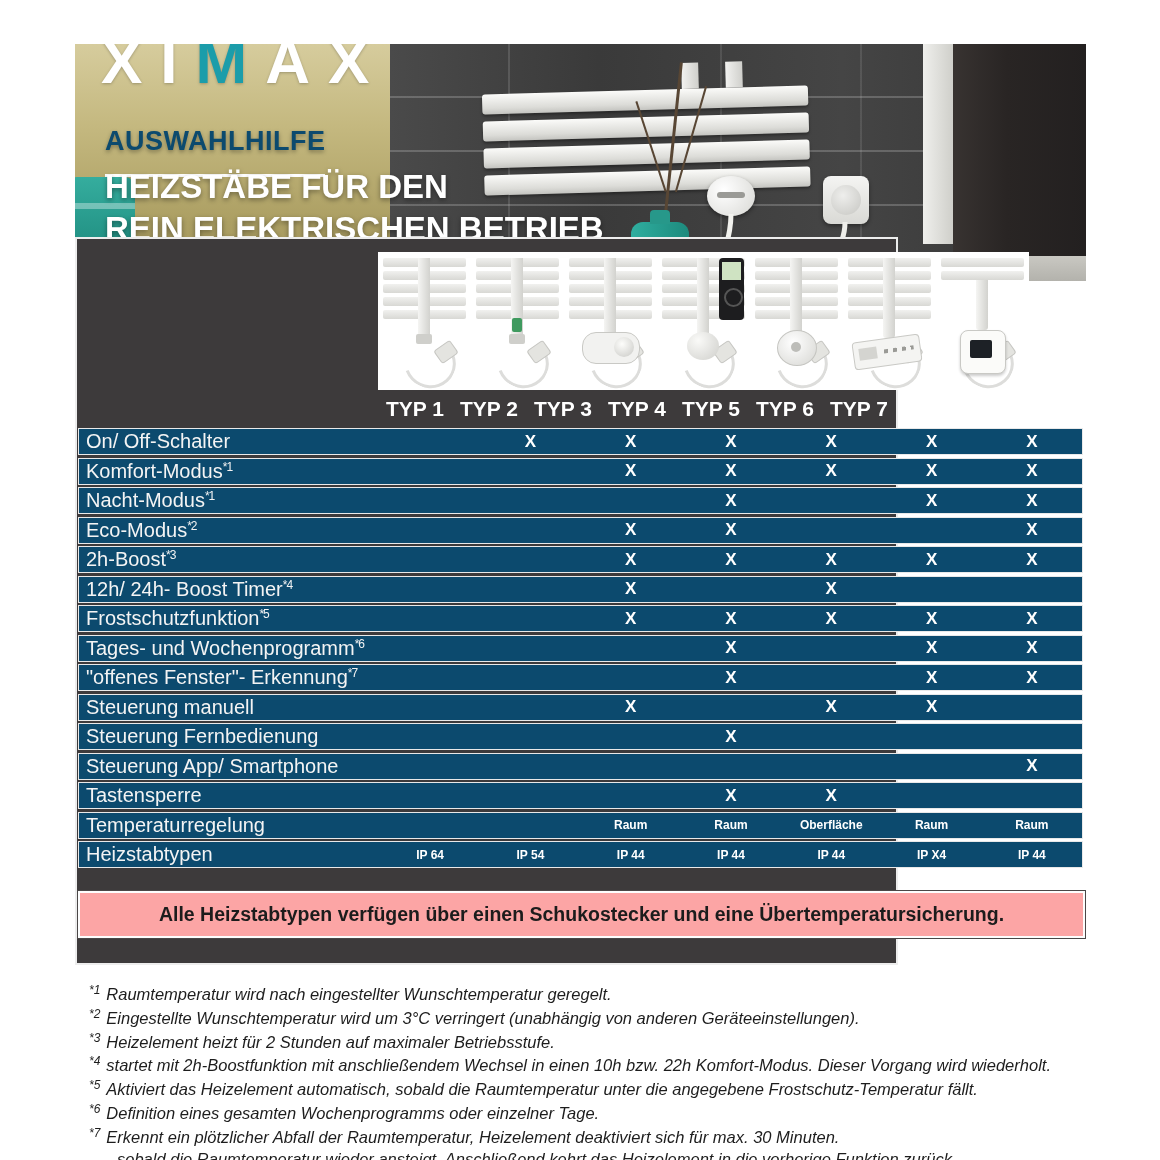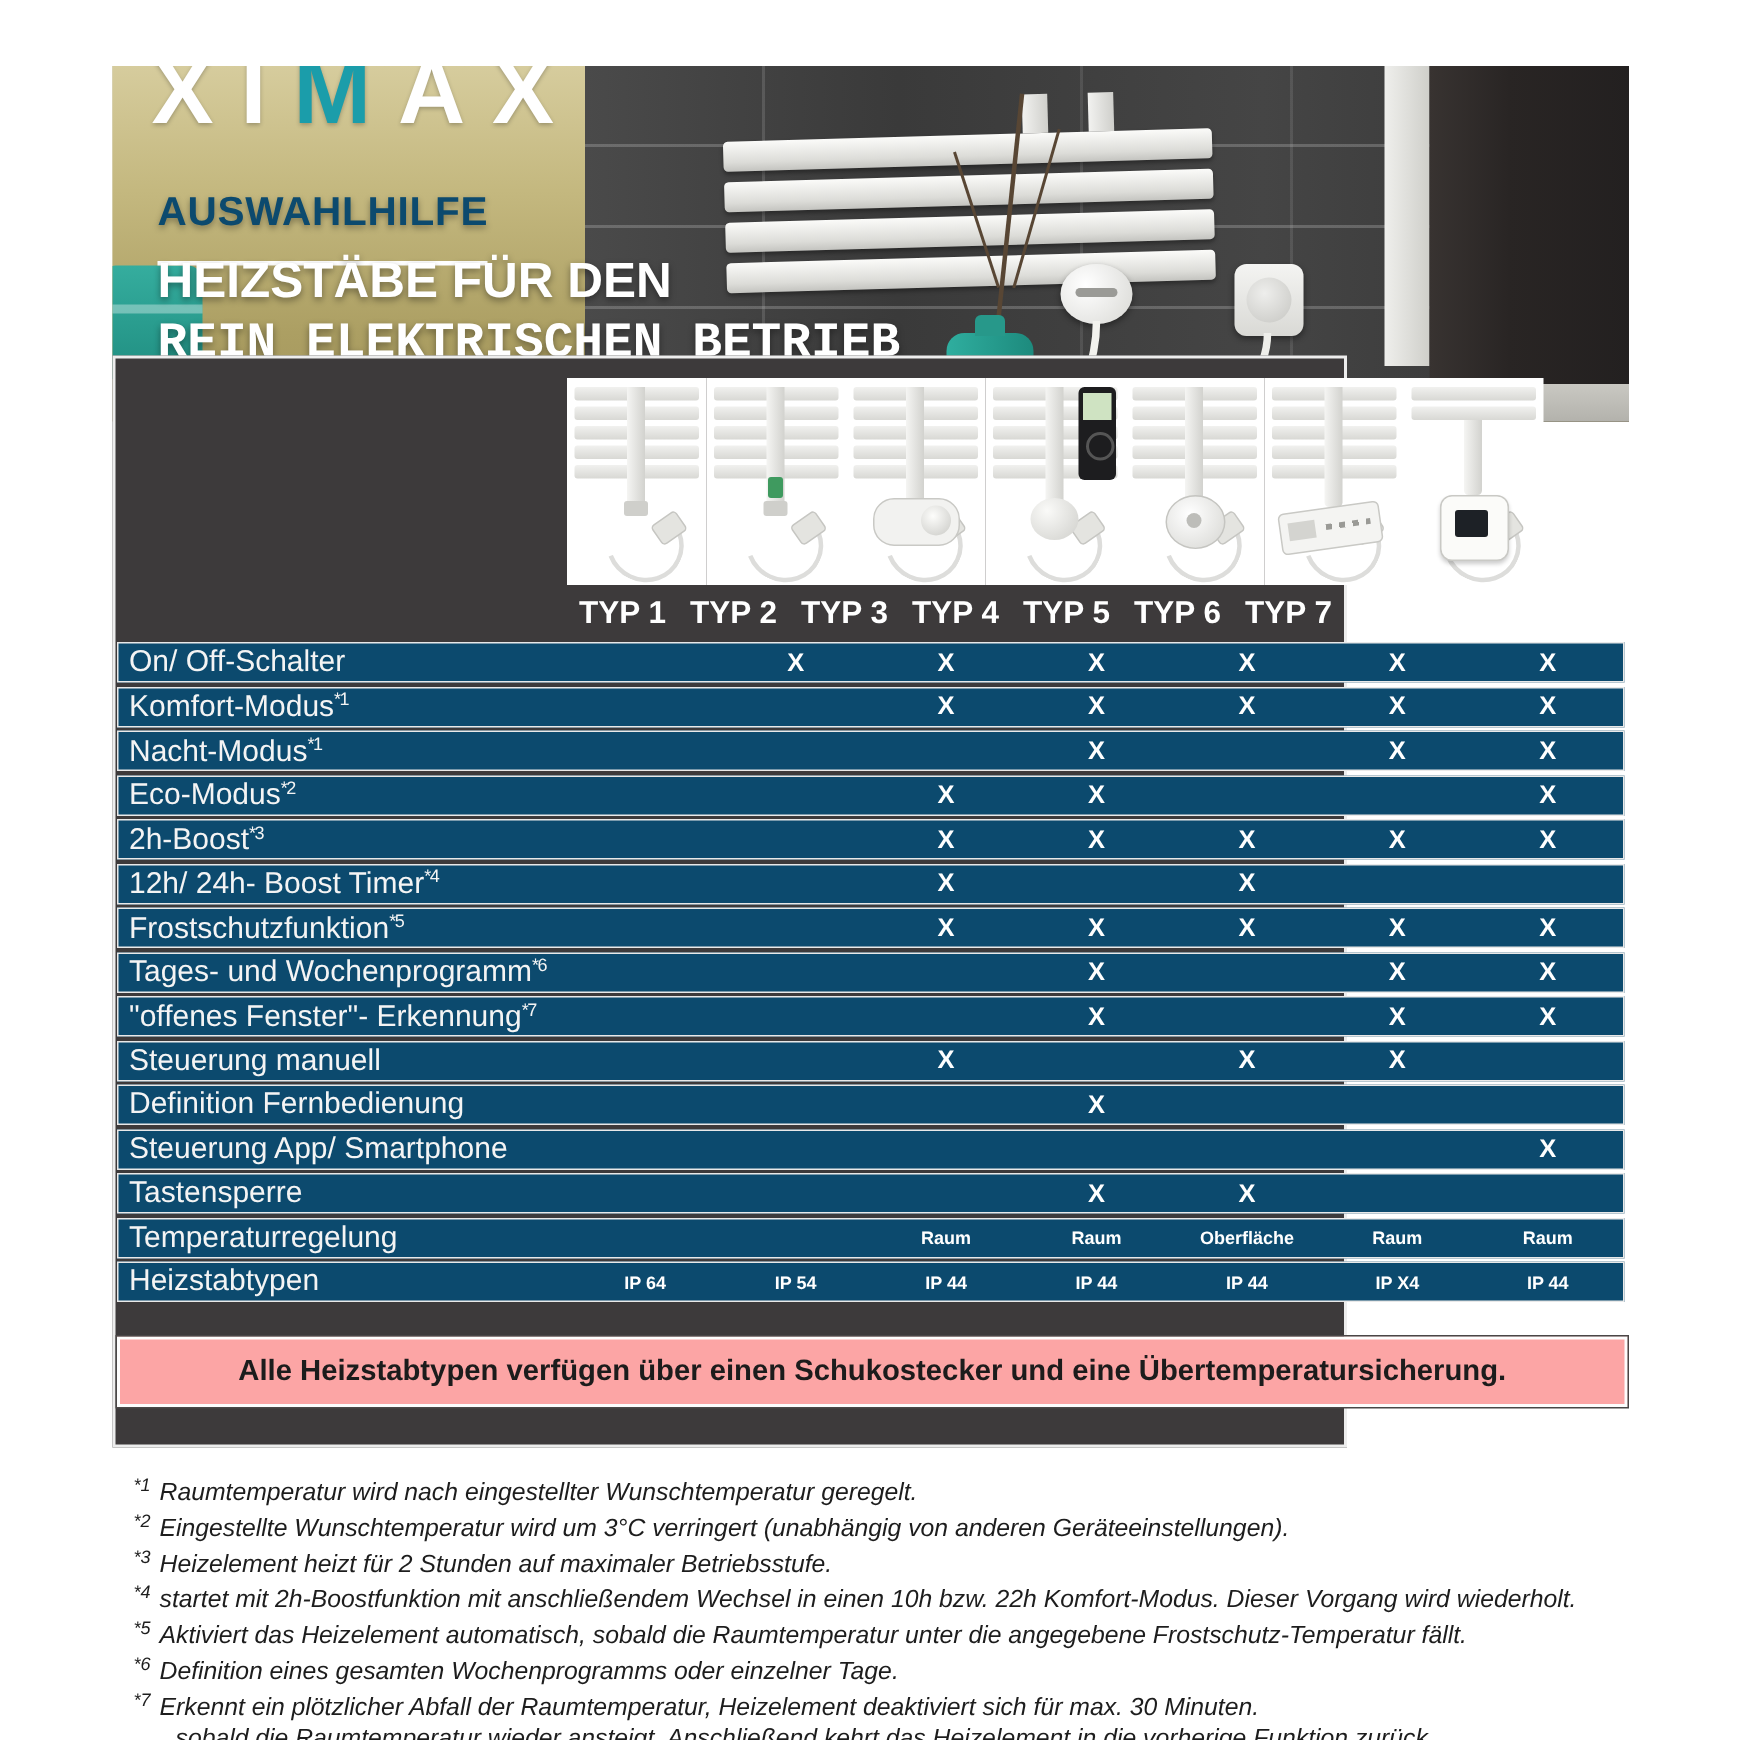--- a/index.html
+++ b/index.html
@@ -45,21 +45,21 @@
   .vase:before{content:"";position:absolute;left:19px;top:-12px;width:20px;height:14px;background:#27988a;border-radius:4px 4px 0 0;}
   .glass{position:absolute;left:640px;top:200px;width:30px;height:37px;border-radius:4px;
     background:rgba(255,255,255,.25);border:2px solid rgba(255,255,255,.45);}
   .branch{position:absolute;background:#584634;}
   .logo{position:absolute;left:26px;top:-18px;font-size:62px;font-weight:bold;color:#fff;
     letter-spacing:18px;text-shadow:0 1px 3px rgba(0,0,0,.25);}
   .logo .mid{color:#1b9daa;}
   .kicker{position:absolute;left:30px;top:82px;font-size:27px;font-weight:800;color:#0c4a6e;
     letter-spacing:.5px;border-bottom:3px solid #fff;padding-bottom:17px;text-shadow:0 2px 4px rgba(0,0,0,.35);}
   .title1{position:absolute;left:30px;top:124px;font-size:33px;font-weight:800;color:#fff;text-shadow:0 2px 5px rgba(0,0,0,.4);}
-  .title2{position:absolute;left:30px;top:166px;font-size:33px;font-weight:800;color:#fff;text-shadow:0 2px 5px rgba(0,0,0,.4);font-family:Liberation Mono, monospace;}
+  .title2{position:absolute;left:30px;top:166px;font-size:33px;font-weight:800;color:#fff;text-shadow:0 2px 5px rgba(0,0,0,.4);}
   
   .tbl{position:absolute;left:75px;top:237px;width:823px;height:728px;background:#3d3a3b;
     border:2px solid #ededed;box-sizing:border-box;}
   .row-grid{display:grid;grid-template-columns:301px repeat(7,1fr);}
   .products{position:absolute;left:0;top:13px;width:100%;height:138px;}
   .tile{position:relative;width:93px;height:138px;margin:0 auto;background:#fff;overflow:hidden;}
   .bars{position:absolute;left:5px;top:6px;right:5px;}
   .bar{height:9px;margin-bottom:4px;background:linear-gradient(180deg,#f1f1ef,#d8d8d4);border-radius:2px;}
   .pipe{position:absolute;left:40px;top:6px;width:12px;height:80px;
     background:linear-gradient(90deg,#f5f5f3,#d2d2ce);border-radius:0 0 3px 3px;}
@@ -360,21 +360,21 @@
           <div class="lbl"><span>Steuerung manuell</span></div>
           <div class="cell"></div>
           <div class="cell"></div>
           <div class="cell">X</div>
           <div class="cell"></div>
           <div class="cell">X</div>
           <div class="cell">X</div>
           <div class="cell"></div>
         </div>
         <div class="frow row-grid">
-          <div class="lbl"><span>Definition Fernbedienung</span></div>
+          <div class="lbl"><span>Steuerung Fernbedienung</span></div>
           <div class="cell"></div>
           <div class="cell"></div>
           <div class="cell"></div>
           <div class="cell">X</div>
           <div class="cell"></div>
           <div class="cell"></div>
           <div class="cell"></div>
         </div>
         <div class="frow row-grid">
           <div class="lbl"><span>Steuerung App/ Smartphone</span></div>

